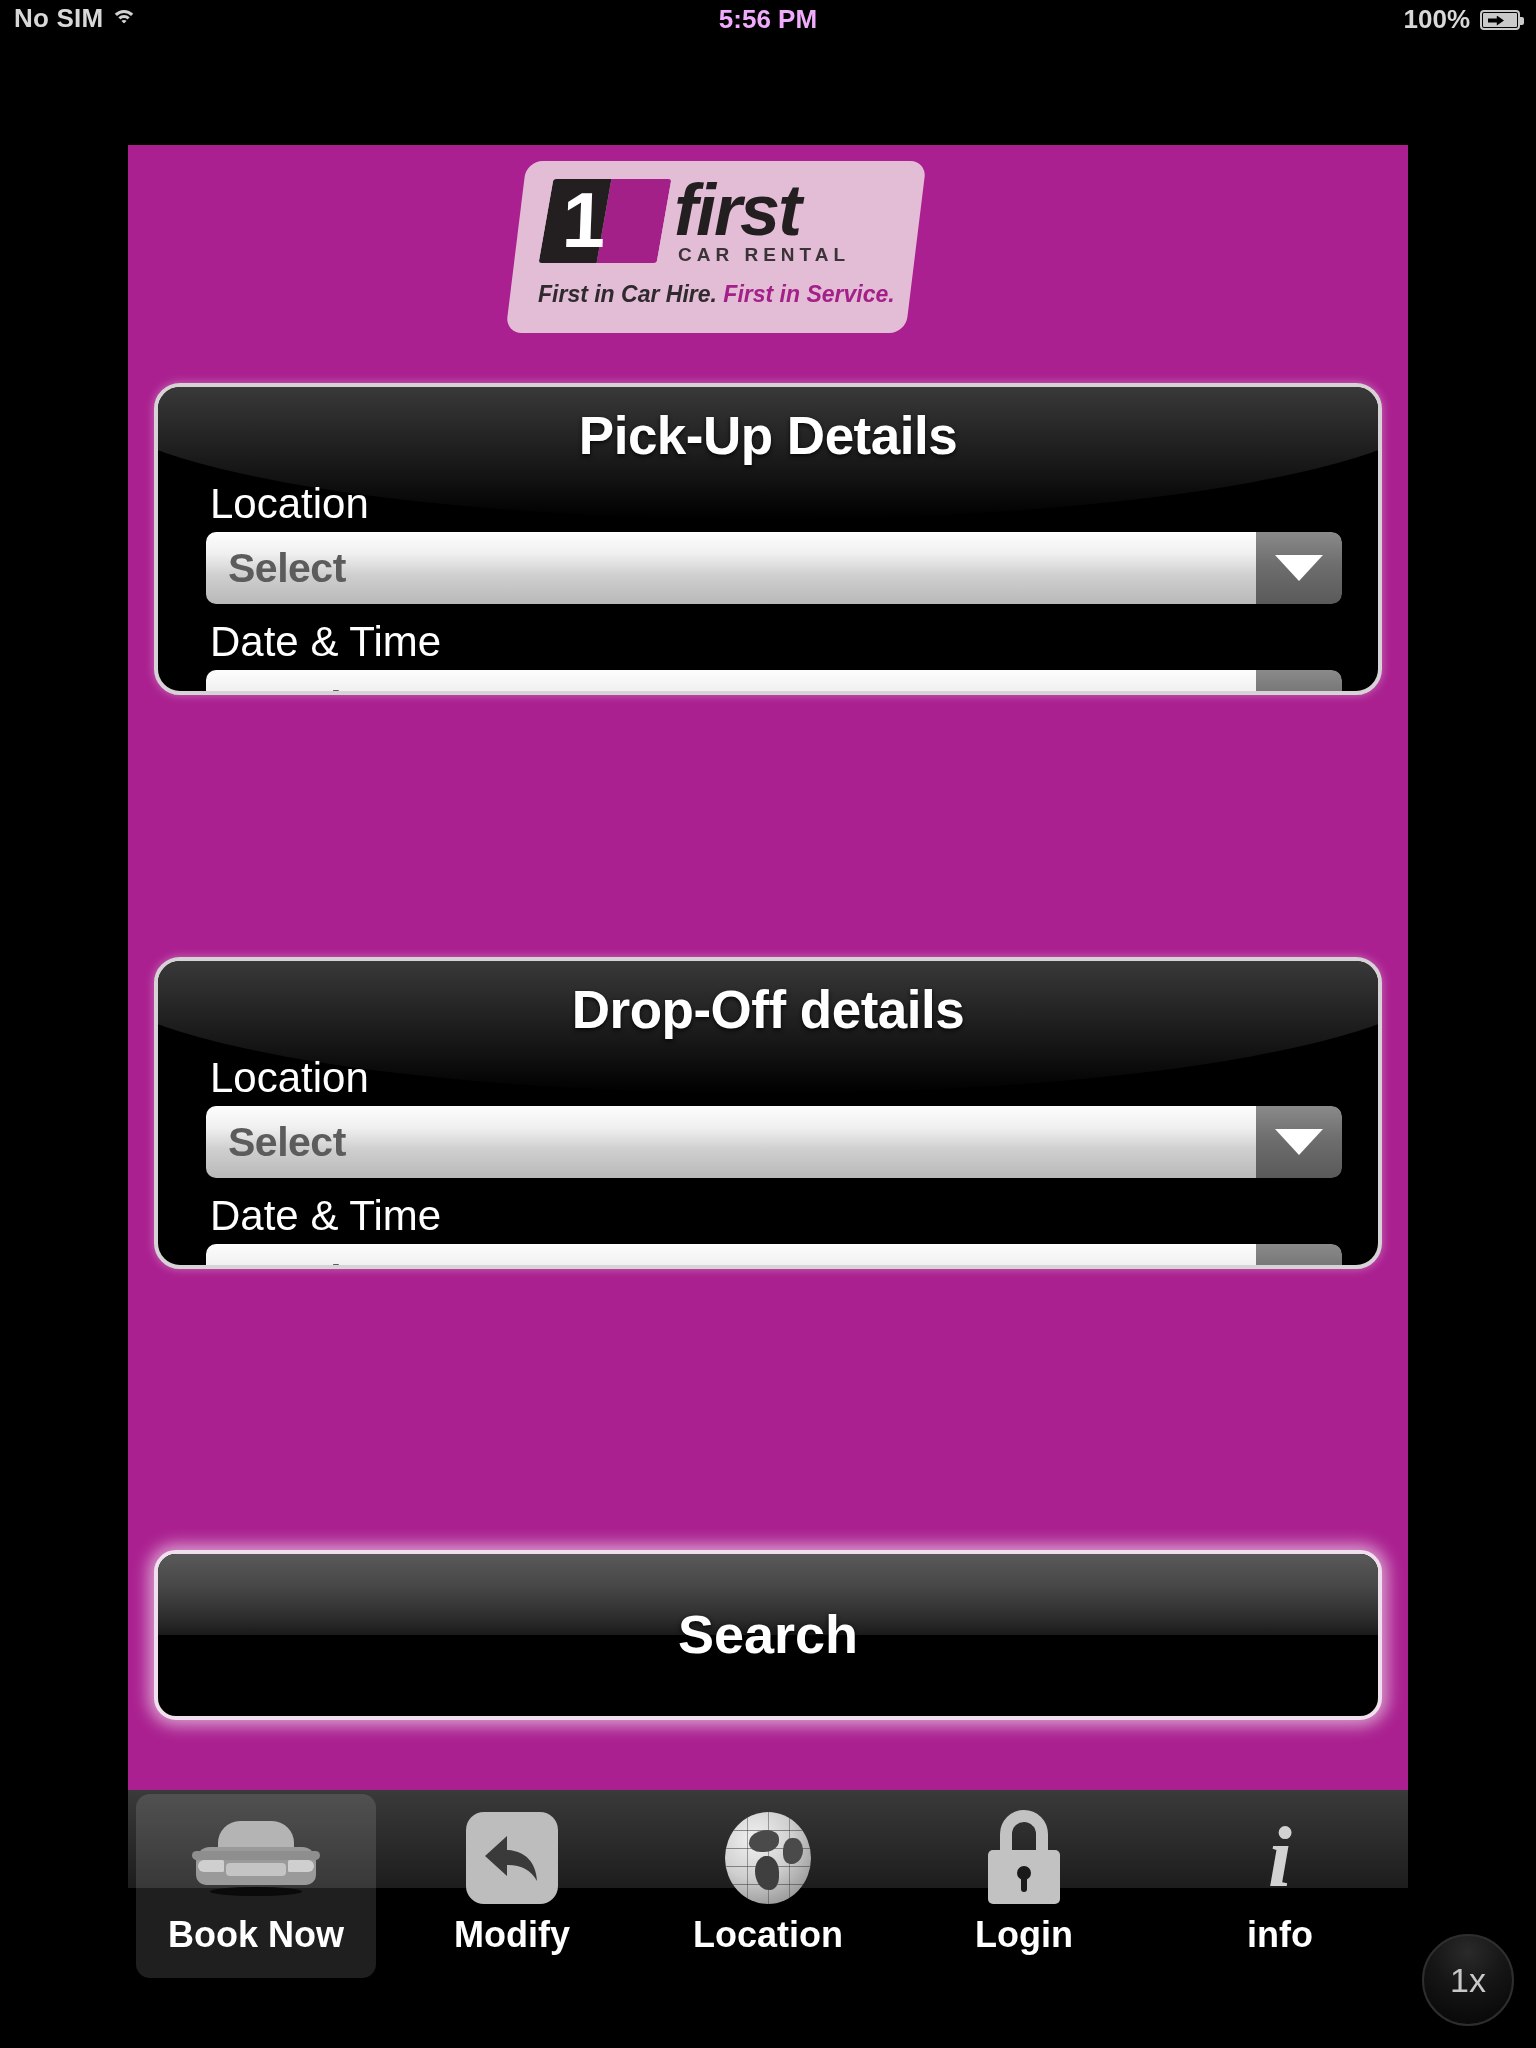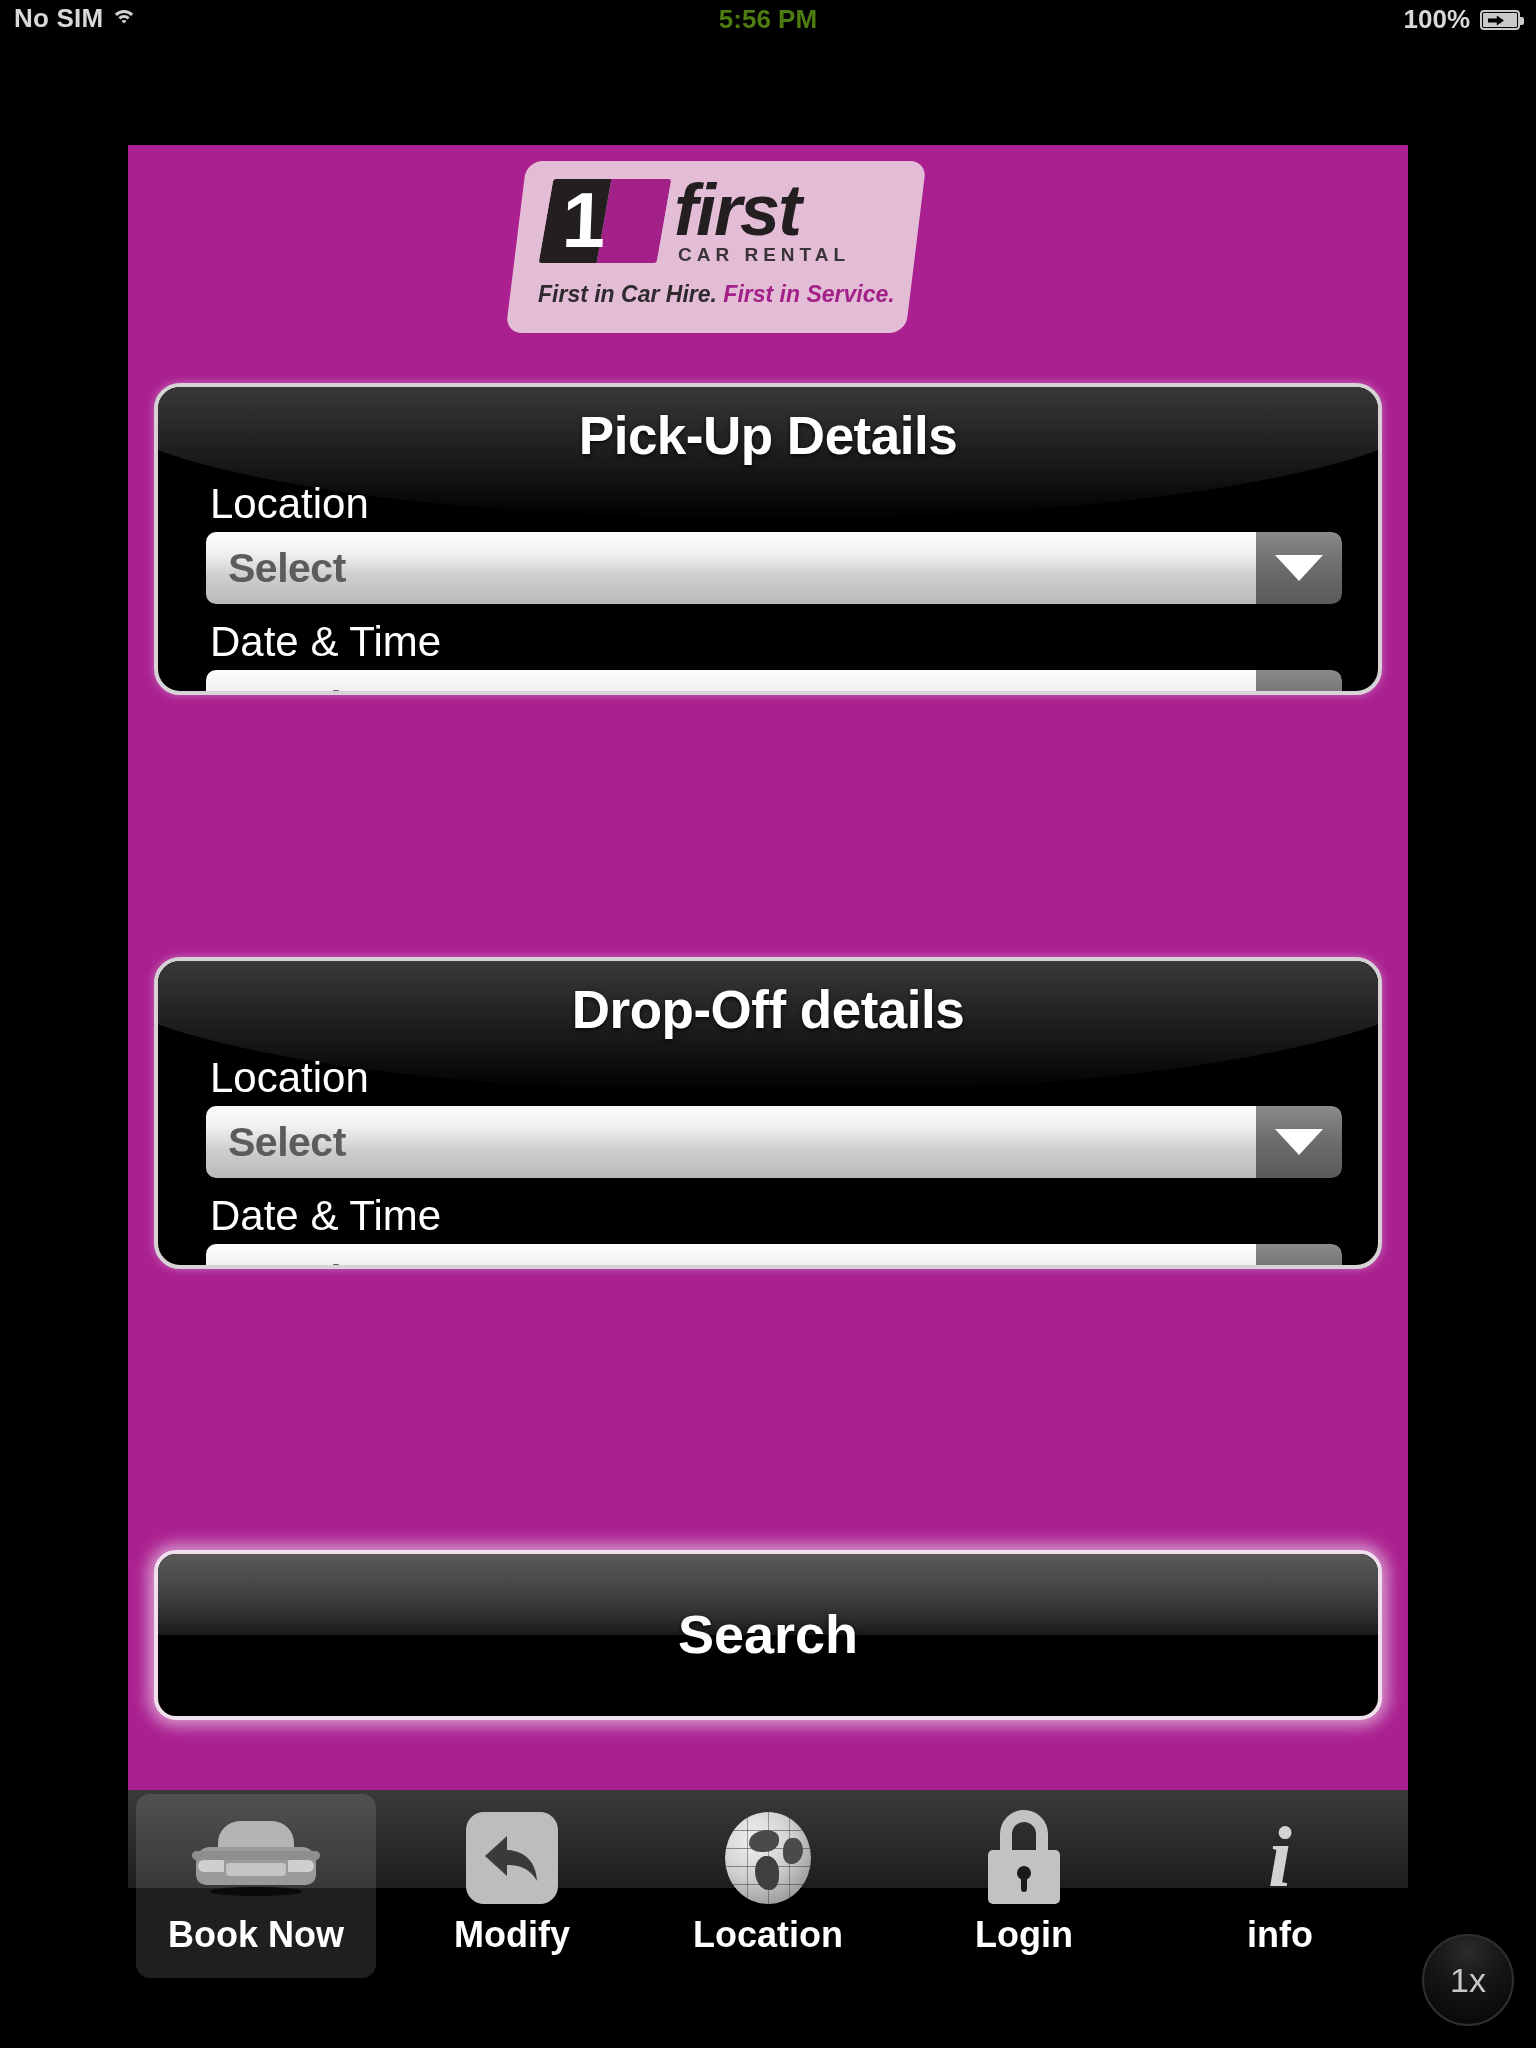--- a/index.html
+++ b/index.html
@@ -17,21 +17,21 @@
   .sb-left{ position:absolute; left:14px; top:3px; display:flex; align-items:center; gap:8px; }
   .sb-nosim{ font-size:26px; font-weight:bold; letter-spacing:.2px; color:#d8d8d8; }
   .wifi-ico{ display:inline-block; width:26px; height:20px; position:relative; }
   .wifi-ico span{ position:absolute; left:50%; transform:translateX(-50%);
     border:3px solid #d2d2d2; border-bottom-color:transparent;
     border-left-color:transparent; border-right-color:transparent; border-radius:50%; }
   .wifi-ico span:nth-child(1){ width:26px; height:26px; top:1px; }
   .wifi-ico span:nth-child(2){ width:16px; height:16px; top:6px; }
   .wifi-ico span:nth-child(3){ width:7px; height:7px; top:11px; border-width:3.5px; }
   .sb-center{ position:absolute; left:0; right:0; top:4px; text-align:center;
-    font-size:26px; font-weight:bold; color:#4d7c0f; }
+    font-size:26px; font-weight:bold; color:#f0abfc; }
   .sb-right{ position:absolute; right:16px; top:4px; display:flex; align-items:center; gap:10px;justify-content:flex-end; }
   .sb-batt-pct{ font-size:26px; font-weight:bold; color:#d8d8d8; }
   .batt{ position:relative; width:40px; height:20px; border:2px solid #c9c9c9; border-radius:4px; }
   .batt:after{ content:""; position:absolute; right:-6px; top:5px; width:4px; height:8px;
     background:#c9c9c9; border-radius:0 2px 2px 0; }
   .batt .fill{ position:absolute; left:1px; top:1px; right:1px; bottom:1px; background:#c9c9c9; border-radius:1px; }
   .batt .plug{ position:absolute; left:6px; top:4px; width:16px; height:10px; background:#000;
     clip-path:polygon(0 30%,55% 30%,55% 0,100% 50%,55% 100%,55% 70%,0 70%); }
 
   

